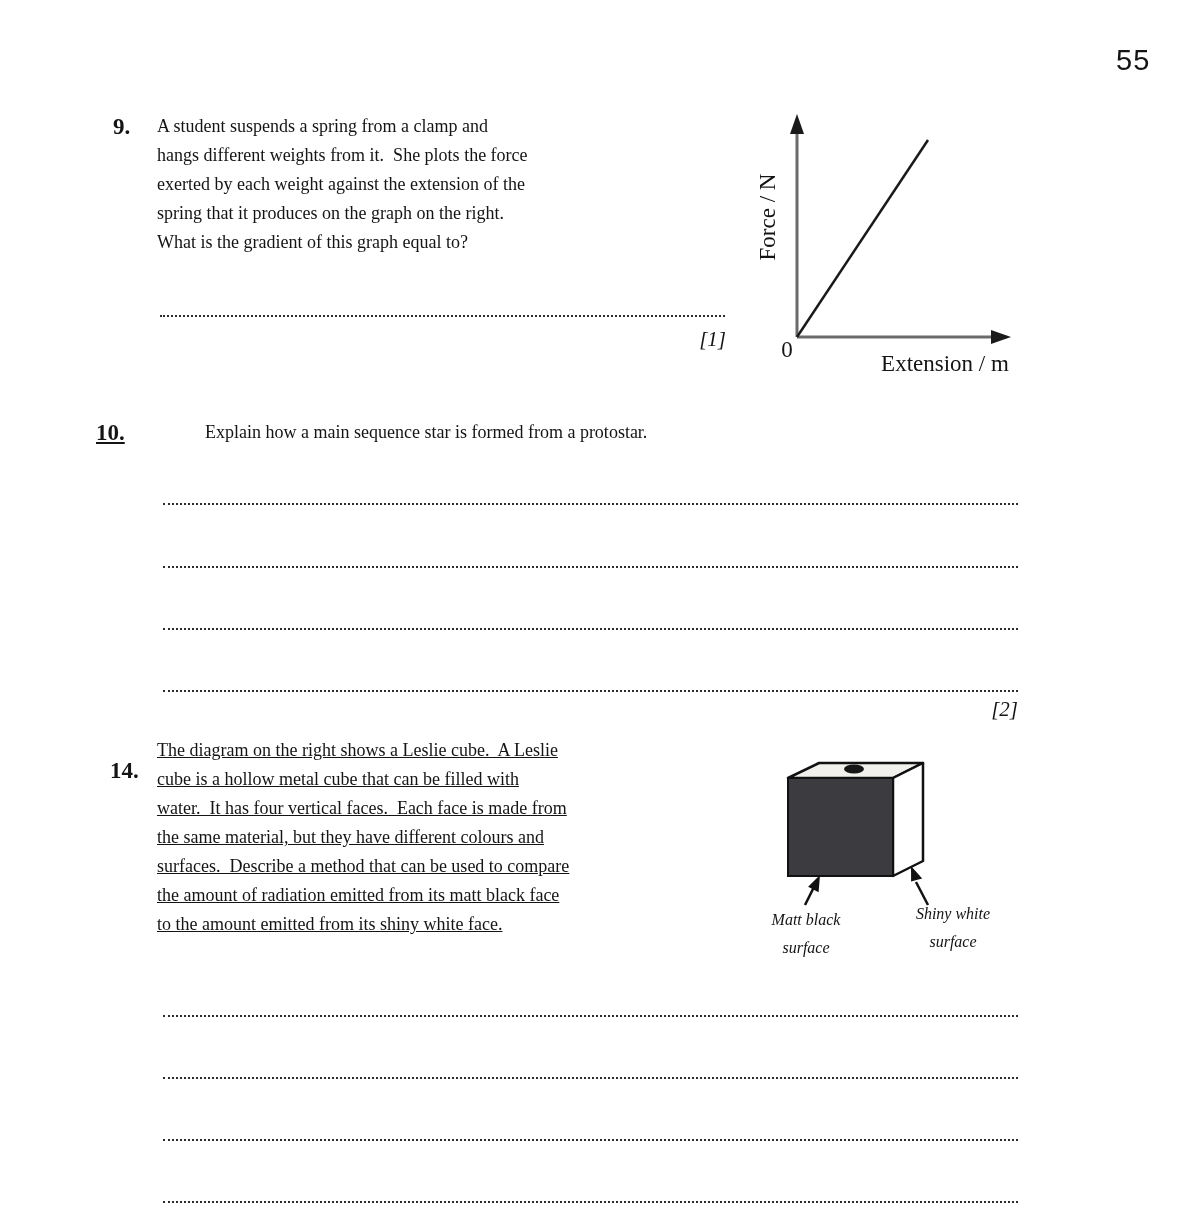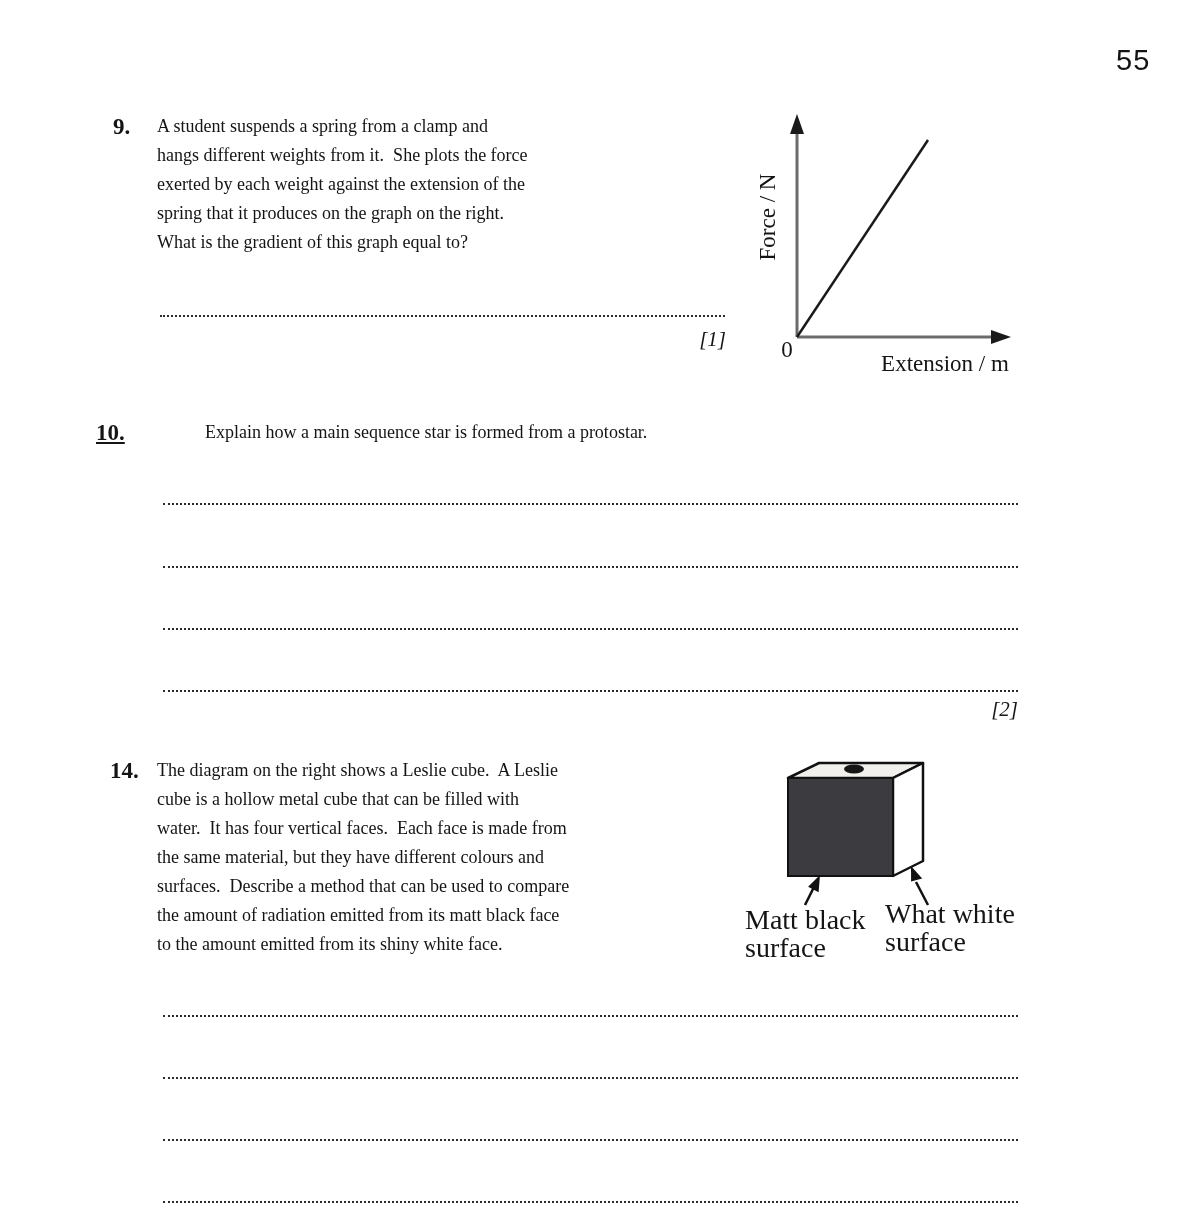--- a/index.html
+++ b/index.html
@@ -25,22 +25,22 @@
   }
   .dotline {
     height:12px;
     border-bottom:2px dotted #2b2b2b;
   }
   .marks {
     font-size:21px; font-style:italic;
     text-align:right;
   }
   .diagram-label {
-    font-size:28px; line-height:28px;
-    white-space:pre-wrap;
+    font-size:16px; line-height:28px;
+    text-align:center; white-space:pre-wrap;font-style:italic;
   }
   svg text {
     font-family:"Liberation Serif", serif;
     fill:#141414;
   }
 </style>
 </head>
 <body>
 
 <div class="abs page-num" style="left:1116px; top:44px;">55</div>
@@ -73,21 +73,21 @@
 <div class="abs qnum" style="left:96px; top:418px;text-decoration:underline;">10.</div>
 <div class="abs qtext" style="left:157px; top:418px;margin-left:48px;">Explain how a main sequence star is formed from a protostar.</div>
 
 <div class="abs dotline" style="left:163px; top:491px; width:855px;"></div>
 <div class="abs dotline" style="left:163px; top:554px; width:855px;"></div>
 <div class="abs dotline" style="left:163px; top:616px; width:855px;"></div>
 <div class="abs dotline" style="left:163px; top:678px; width:855px;"></div>
 <div class="abs marks" style="left:978px; top:697px; width:40px;">[2]</div>
 
 <div class="abs qnum" style="left:110px; top:756px;">14.</div>
-<div class="abs qtext" style="left:157px; top:756px;">The diagram on the right shows a Leslie cube.  A Leslie
+<div class="abs qtext" style="left:157px; top:736px;text-decoration:underline;">The diagram on the right shows a Leslie cube.  A Leslie
 cube is a hollow metal cube that can be filled with
 water.  It has four vertical faces.  Each face is made from
 the same material, but they have different colours and
 surfaces.  Describe a method that can be used to compare
 the amount of radiation emitted from its matt black face
 to the amount emitted from its shiny white face.</div>
 
 <svg class="abs" style="left:750px; top:743px;" width="310" height="165" viewBox="0 0 310 165">
 
   <polygon points="38,35 143,35 173,20 69,20" stroke-width="2.5" stroke-linejoin="round" fill="#f1f0ed"></polygon>
@@ -101,19 +101,19 @@
 
   <line x1="55" y1="162" x2="64" y2="144" stroke="#111" stroke-width="2.5"></line>
   <polygon points="70,132 68.6,149.3 58.1,143.8" fill="#111"></polygon>
 
   <line x1="178" y1="162" x2="166" y2="139" stroke="#111" stroke-width="2.5"></line>
   <polygon points="161,123 172.2,135.4 161.1,138.4" fill="#111"></polygon>
 </svg>
 
 <div class="abs diagram-label" style="left:745px; top:906px; width:122px;">Matt black
 surface</div>
-<div class="abs diagram-label" style="left:885px; top:900px; width:136px;">What white
+<div class="abs diagram-label" style="left:885px; top:900px; width:136px;">Shiny white
 surface</div>
 
 <div class="abs dotline" style="left:163px; top:1003px; width:855px;"></div>
 <div class="abs dotline" style="left:163px; top:1065px; width:855px;"></div>
 <div class="abs dotline" style="left:163px; top:1127px; width:855px;"></div>
 <div class="abs dotline" style="left:163px; top:1189px; width:855px;"></div>
 
 </body></html>

